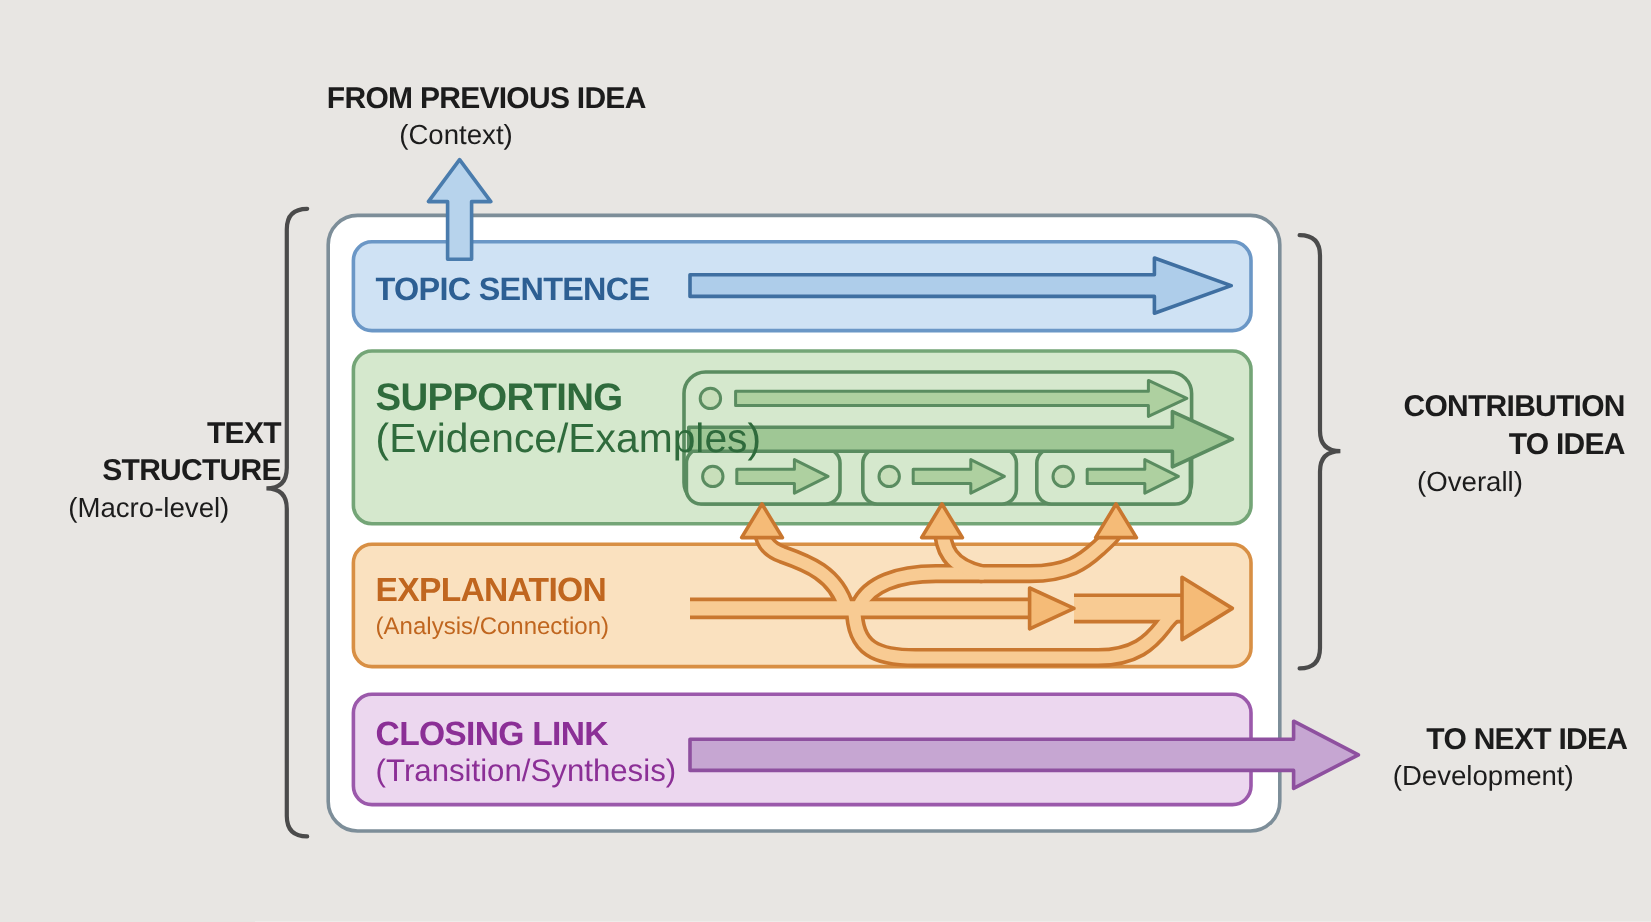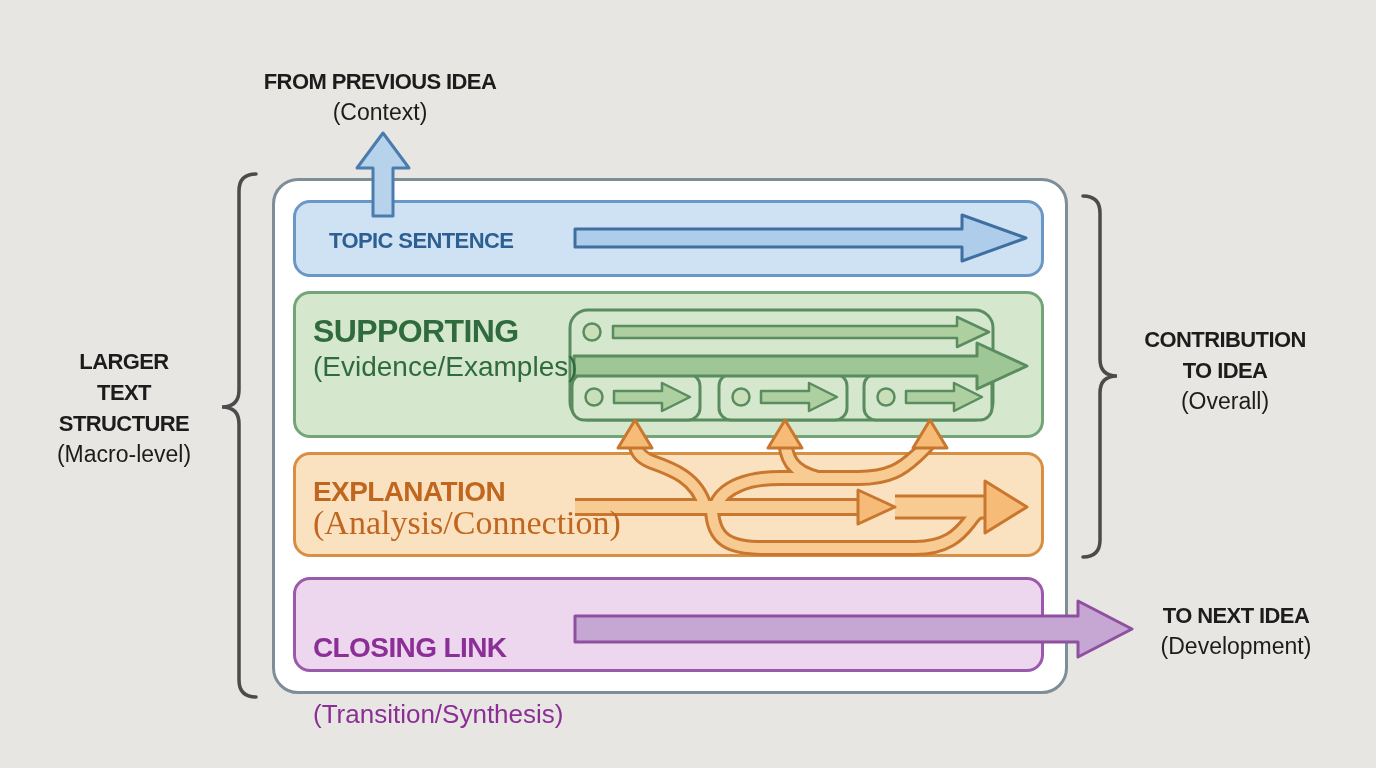--- a/index.html
+++ b/index.html
@@ -15,40 +15,40 @@
   }
   .band { position:absolute; left:293px; width:751px; box-sizing:border-box; border-radius:17px; border:3px solid; z-index:2; }
   .band-topic   { top:200px; height:77px;  background:var(--blue_fill);   border-color:var(--blue_stroke); }
   .band-support { top:291px; height:147px; background:var(--green_fill);  border-color:var(--green_stroke); }
   .band-explain { top:452px; height:105px; background:var(--orange_fill); border-color:var(--orange_stroke); }
   .band-closing { top:577px; height:95px;  background:var(--purple_fill); border-color:var(--purple_stroke); }
   svg.overlay { position:absolute; left:0; top:0; z-index:5; }
   .txt { position:absolute; z-index:6; white-space:nowrap; }
   .ttl { font-weight:bold; letter-spacing:-0.6px; }
   .blk { color:var(--text_dark); text-align:center; }
-  .blk .ttl { font-size:22px; line-height:31px; }
+  .blk .ttl { font-size:25px; line-height:31px;text-align:right; }
   .blk .sub { font-size:23px; line-height:31px; }
   .top-label  { left:222px;  top:67px;  width:316px; }
   .top-label .ttl, .next-label .ttl { line-height:30px; }
   .top-label .sub, .next-label .sub { line-height:30px; }
   .left-label { left:14px;   top:346px; width:220px; }
   .right-label{ left:1096px; top:324px; width:258px; }
   .next-label { left:1116px; top:601px; width:240px; }
-  .band-title .ttl { font-size:22px;margin-left:16px; }
+  .band-title .ttl { font-size:27px; }
   .topic-title { left:313px; top:227px; line-height:28px; color:var(--blue_text); }
   .support-title { left:313px; top:314px; color:var(--green_text); }
   .support-title div { line-height:35px; }
   .support-title .ttl { font-size:32px; }
-  .support-title .sub { font-size:28px; }
+  .support-title .sub { font-size:34px; }
   .explain-title { left:313px; top:476px; color:var(--orange_text); }
   .explain-title div { line-height:31px; }
   .explain-title .ttl { font-size:28px; }
-  .explain-title .sub { font-size:34px;font-family:Liberation Serif, serif; }
+  .explain-title .sub { font-size:20px; }
   .closing-title { left:313px; top:597px; color:var(--purple_text); }
-  .closing-title div { line-height:30px;margin-top:36px; }
+  .closing-title div { line-height:30px; }
   .closing-title .ttl { font-size:28px; }
   .closing-title .sub { font-size:26px; }
   
   .brace { fill:none; stroke:var(--brace); stroke-width:3.5; stroke-linecap:round; }
   .blue-up    { fill:var(--blue_up_fill);    stroke:var(--blue_up_stroke);    stroke-width:3; stroke-linejoin:round; }
   .blue-arrow { fill:var(--blue_arrow_fill); stroke:var(--blue_arrow_stroke); stroke-width:3; stroke-linejoin:round; }
   .g-box    { fill:var(--green_fill);        stroke:var(--green_el_stroke); stroke-width:3; }
   .g-circle { fill:var(--green_circle_fill); stroke:var(--green_el_stroke); stroke-width:2.5; }
   .g-arrow  { fill:var(--green_arrow_fill);  stroke:var(--green_el_stroke); stroke-width:2.5; stroke-linejoin:round; }
   .g-thick  { fill:var(--green_thick_fill);  stroke:var(--green_el_stroke); stroke-width:3;   stroke-linejoin:round; }
@@ -122,21 +122,20 @@
 
     <polygon class="purple-arrow" points="575,616 1078,616 1078,601 1132,629 1078,657 1078,642 575,642"></polygon>
   </svg>
 
   <div class="txt blk top-label">
     <div class="ttl">FROM PREVIOUS IDEA</div>
     <div class="sub">(Context)</div>
   </div>
 
   <div class="txt blk left-label">
-    <div class="ttl">LARGER</div>
     <div class="ttl">TEXT</div>
     <div class="ttl">STRUCTURE</div>
     <div class="sub">(Macro-level)</div>
   </div>
 
   <div class="txt blk right-label">
     <div class="ttl">CONTRIBUTION</div>
     <div class="ttl">TO IDEA</div>
     <div class="sub">(Overall)</div>
   </div>

